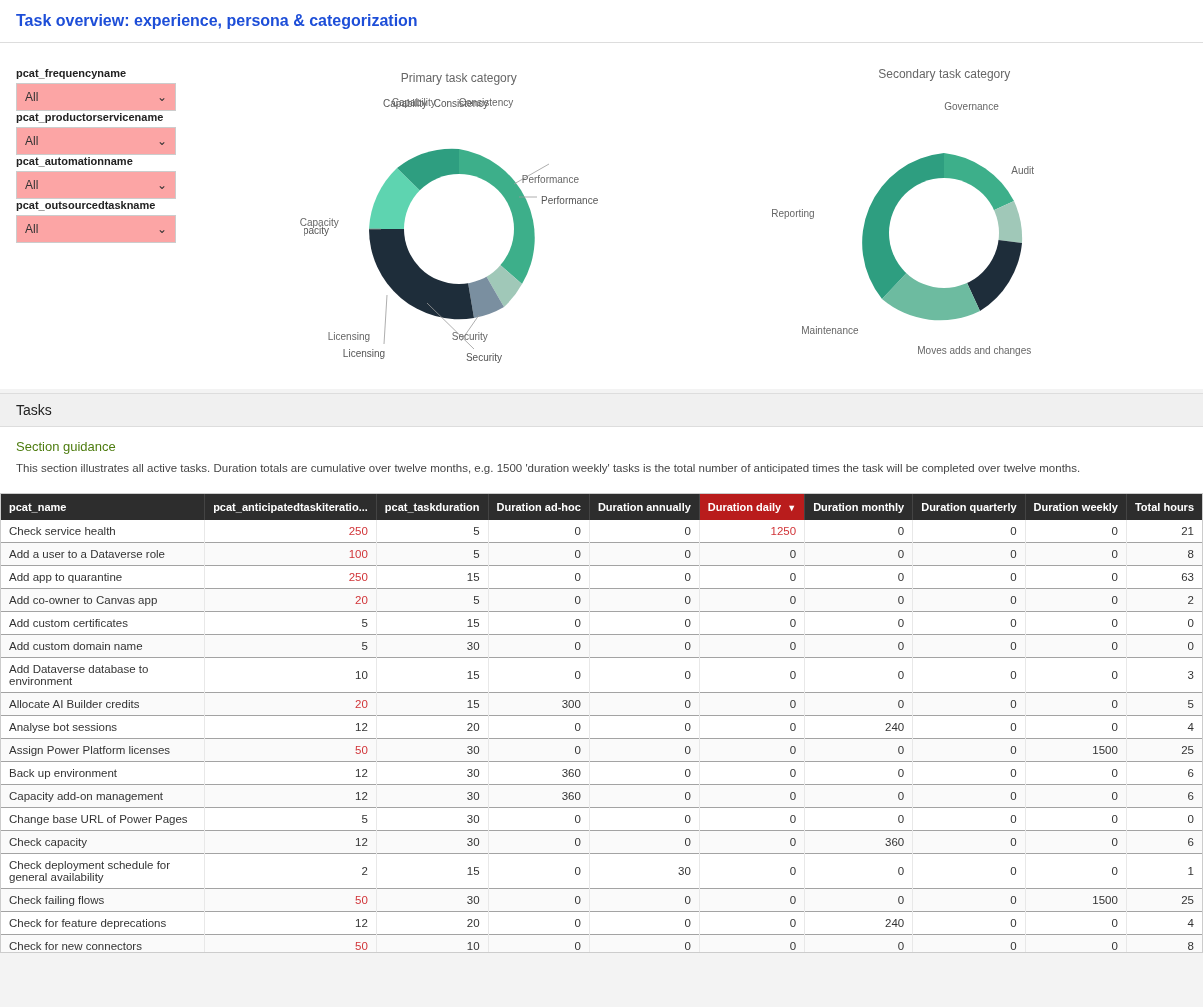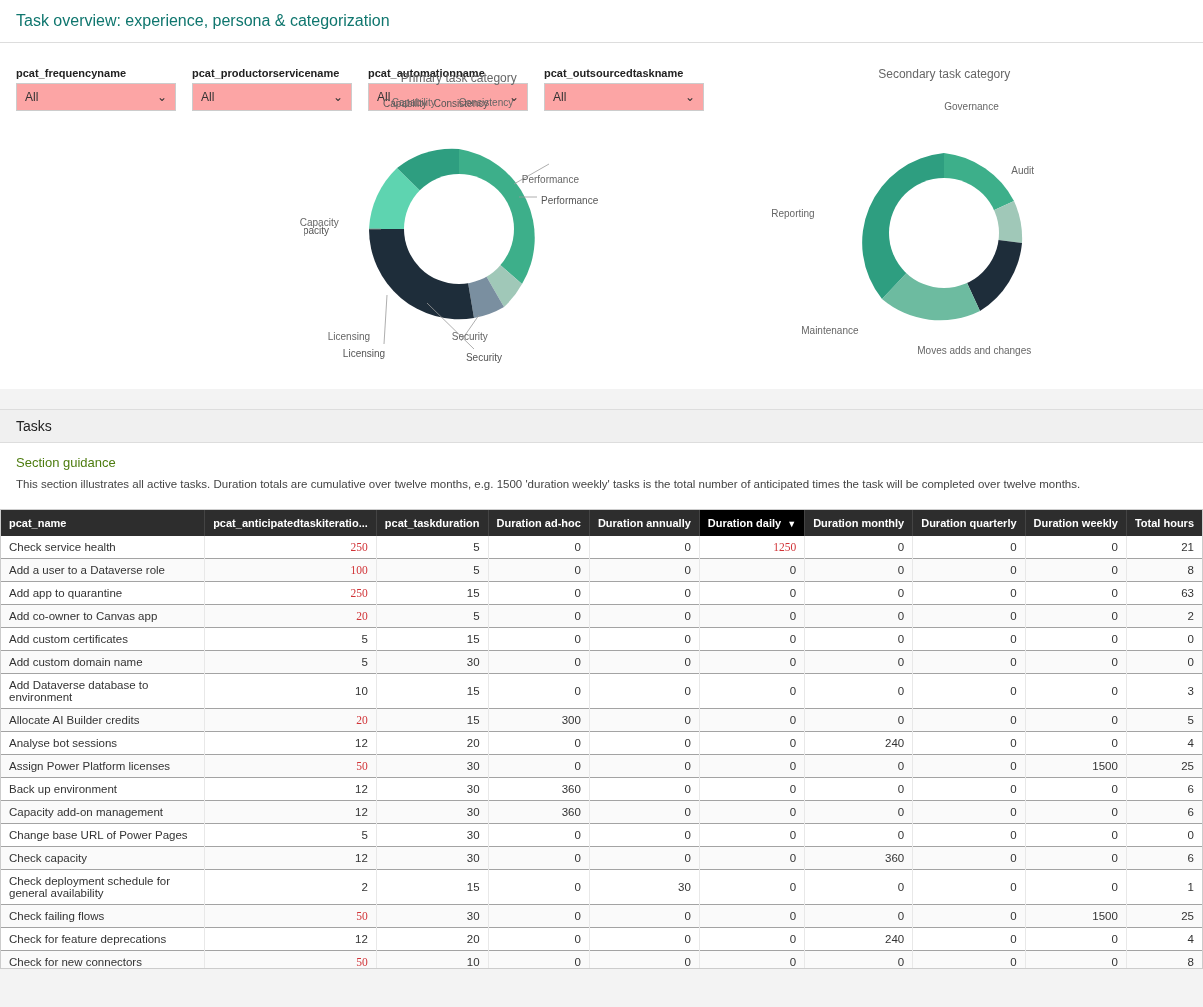--- a/index.html
+++ b/index.html
@@ -3,38 +3,37 @@
   <meta charset="utf-8">
   <style>
     * { box-sizing: border-box; margin: 0; padding: 0; }
     body { font-family: 'Segoe UI', Arial, sans-serif; font-size: 12px; background: #f3f3f3; color: #333; }
 
     .page-title-bar {
       background: #fff;
       padding: 12px 16px;
       border-bottom: 1px solid #ddd;
       font-size: 16px;
-      font-weight: 400;
-      color: #0f766e;
+      font-weight: 700;
+      color: #1d4ed8;
     }
 
     .top-section {
       background: #fff;
       padding: 16px;
       display: flex;
       flex-direction: row;
       gap: 0;
     }
 
     .filters-panel {
       width: 200px;
       flex-shrink: 0;
       display: flex;
-      flex-direction: row;
-      gap: 16px;
+      flex-direction: column;
       padding-top: 8px;
     }
 
     .filter-group label {
       font-size: 11px;
       font-weight: 700;
       display: block;
       margin-bottom: 4px;
       color: #222;
     }
@@ -70,21 +69,21 @@
     }
 
     .tasks-section-header {
       background: #f0f0f0;
       padding: 8px 16px;
       font-size: 14px;
       font-weight: 500;
       color: #222;
       border-top: 1px solid #ddd;
       border-bottom: 1px solid #ddd;
-      margin-top: 20px;
+      margin-top: 4px;
     }
 
     .section-guidance {
       background: #fff;
       padding: 12px 16px 8px 16px;
     }
 
     .section-guidance h3 {
       font-size: 13px;
       font-weight: 400;
@@ -128,21 +127,21 @@
       white-space: nowrap;
       cursor: pointer;
       user-select: none;
     }
 
     thead th:last-child {
       border-right: none;
     }
 
     thead th.sorted {
-      background: #000000;
+      background: #b91c1c;
     }
 
     .sort-indicator {
       display: inline-block;
       margin-left: 3px;
       font-size: 9px;
     }
 
     tbody tr {
       background: #fff;
@@ -164,21 +163,20 @@
       border-right: none;
       padding-left: 40px;
     }
 
     tbody td.numeric {
       text-align: right;
     }
 
     tbody td.red {
       color: #d13438;
-      font-family: Liberation Serif, serif;
     }
 
     .chevron-down { display: inline-block; }
   </style>
 </head>
 <body>
 
 <div class="page-title-bar">Task overview: experience, persona &amp; categorization</div>
 
 <div class="top-section">

